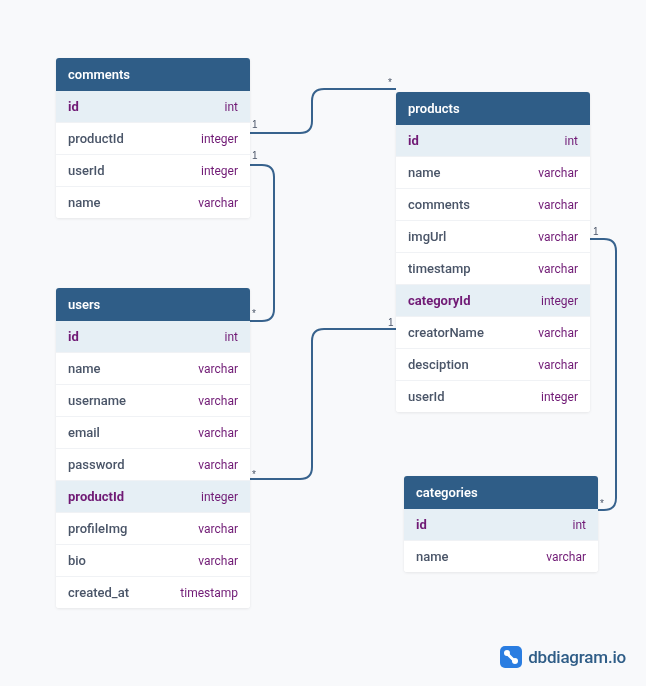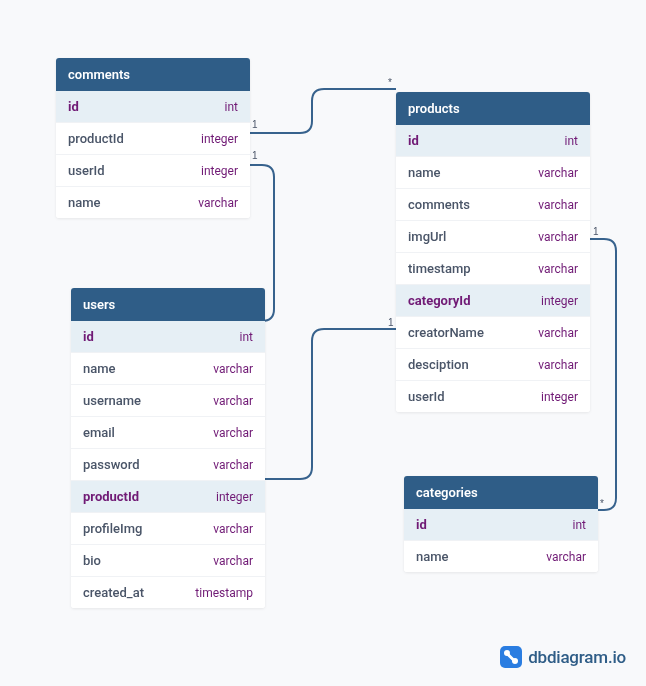--- a/index.html
+++ b/index.html
@@ -158,21 +158,21 @@
   <div class="col">
       <span class="col-name">desciption</span>
       <span class="col-type">varchar</span>
     </div>
   <div class="col">
       <span class="col-name">userId</span>
       <span class="col-type">integer</span>
     </div>
 </div>
 
-<div class="table" style="left:71px; top:288px;">
+<div class="table" style="left:56px; top:288px;">
   <div class="table-header">users</div>
   <div class="col highlight">
       <span class="col-name">id</span>
       <span class="col-type">int</span>
     </div>
   <div class="col">
       <span class="col-name">name</span>
       <span class="col-type">varchar</span>
     </div>
   <div class="col">

